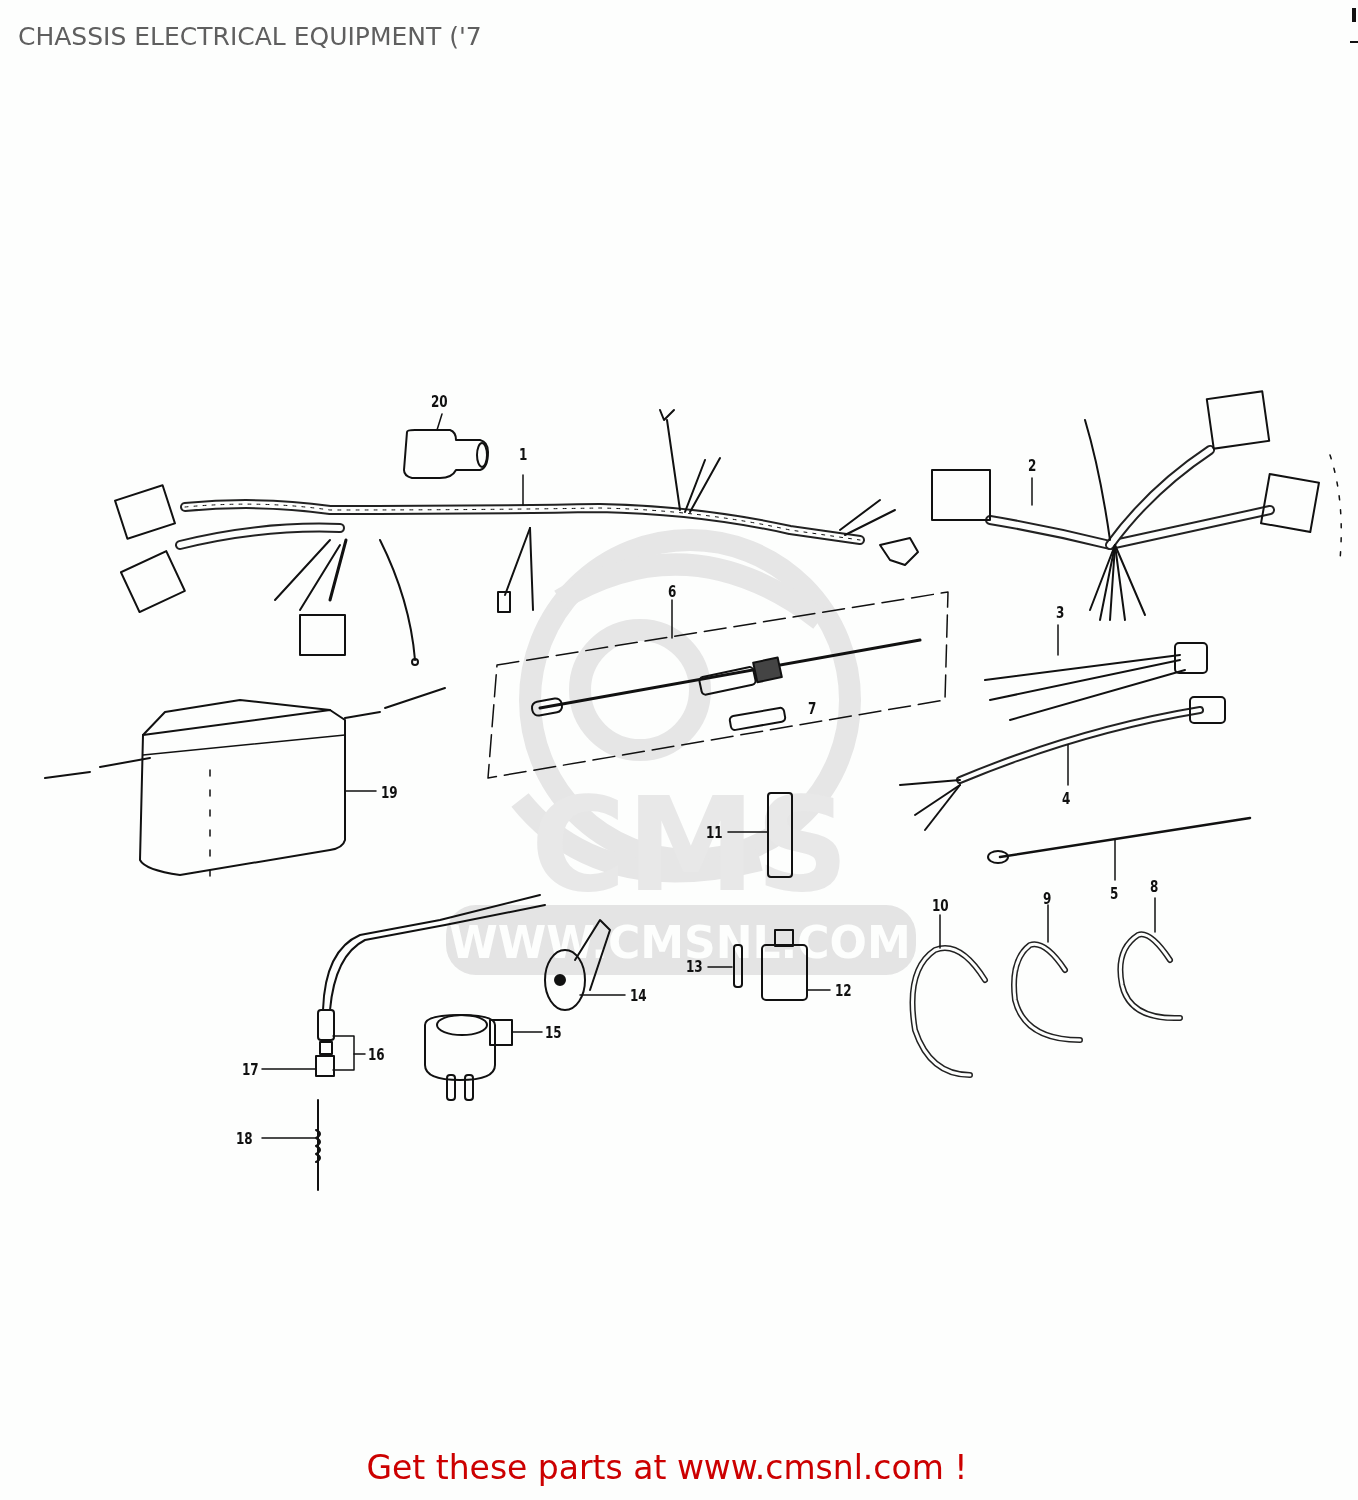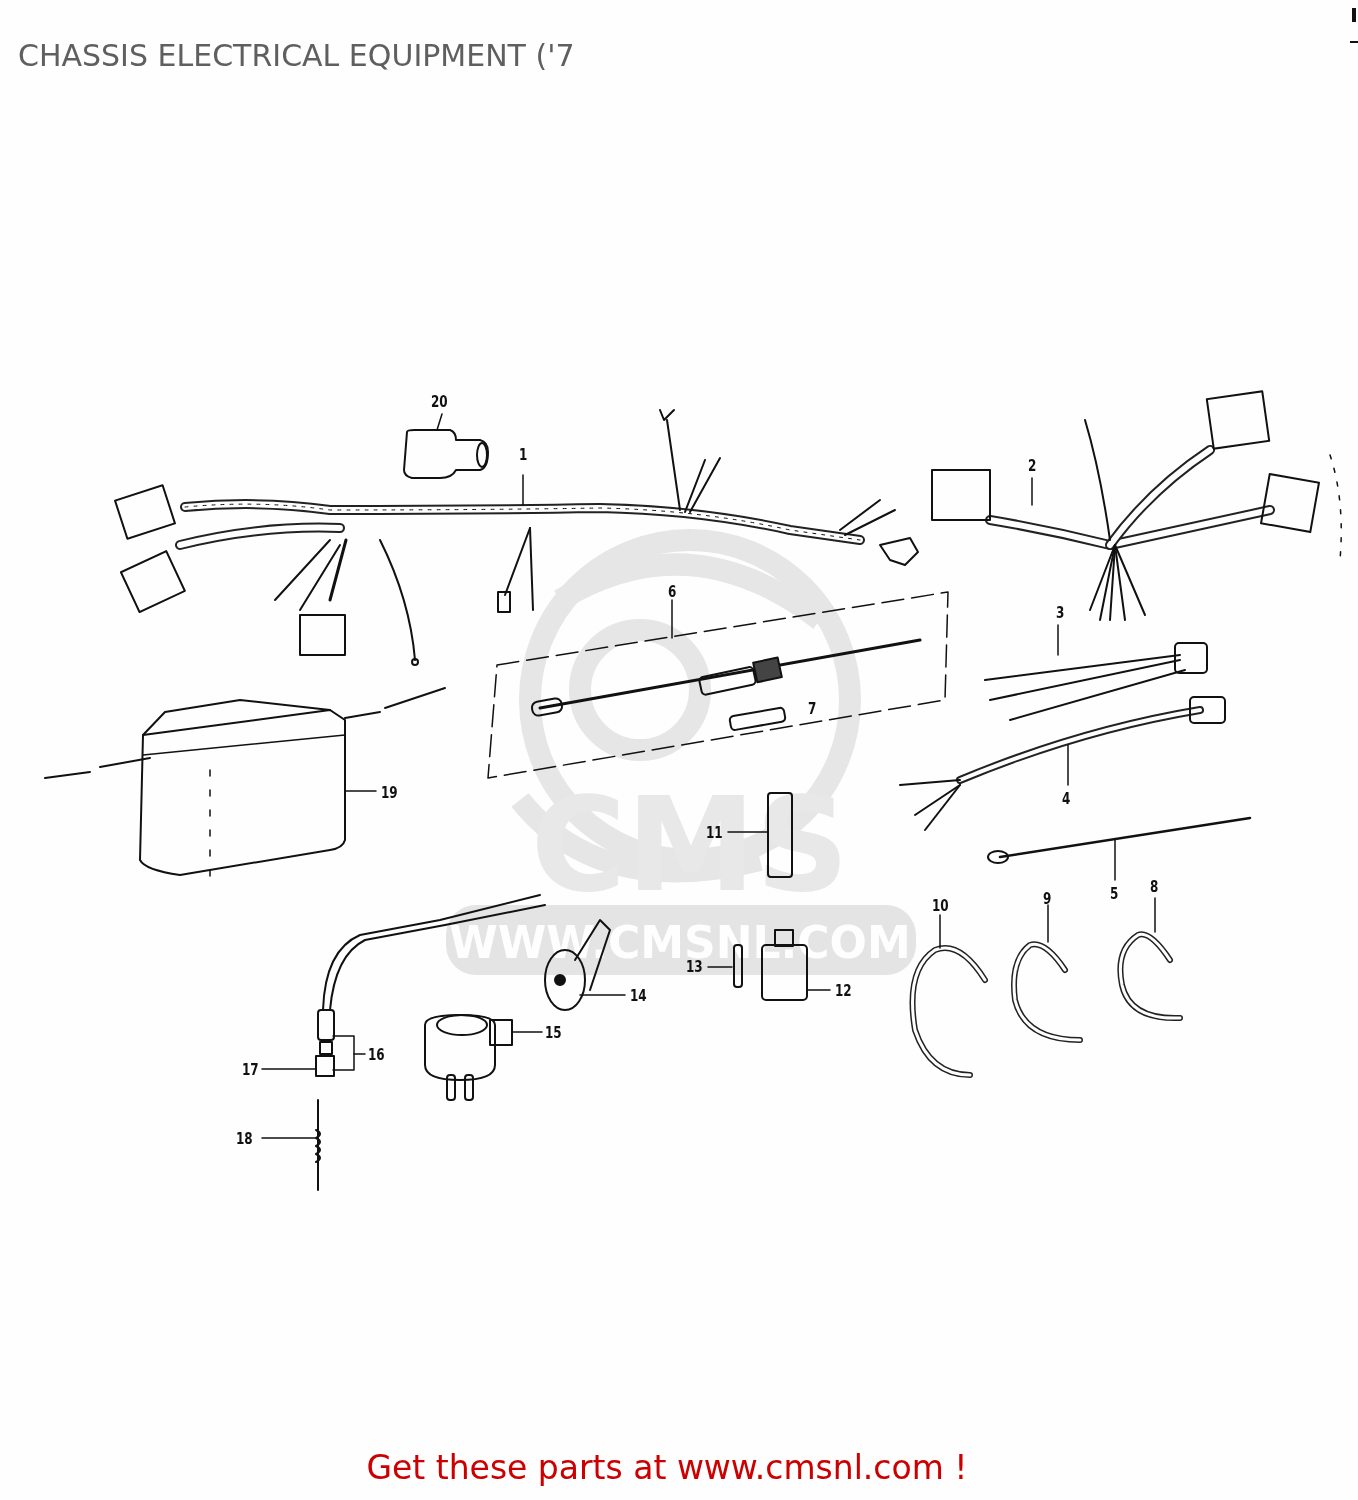--- a/index.html
+++ b/index.html
@@ -1,22 +1,22 @@
 <!DOCTYPE html>
 <html><head>
 <meta charset="utf-8">
 <style>
   html, body { margin: 0; padding: 0; }
   body {
     width: 1358px; height: 1500px; background: #fdfefd; position: relative; overflow: hidden;
     font-family: "DejaVu Sans", sans-serif;
   }
   .title {
-    position: absolute; left: 18px; top: 22px; font-size: 30px; color: #5f5f5f;
-    letter-spacing: 0px; white-space: nowrap; margin-top: 16px;
+    position: absolute; left: 18px; top: 22px; font-size: 25px; color: #5f5f5f;
+    letter-spacing: 0px; white-space: nowrap;
   }
   .corner-mark { position: absolute; left: 1350px; top: 8px; width: 8px; height: 40px; }
   .corner-mark .a { position: absolute; left: 2px; top: 0; width: 4px; height: 14px; background: #111; }
   .corner-mark .b { position: absolute; left: 0; top: 33px; width: 8px; height: 2px; background: #111; }
   .diagram { position: absolute; left: 0; top: 0; width: 1358px; height: 1500px; }
   .callout {
     position: absolute; font-family: "DejaVu Sans", sans-serif; font-weight: bold; font-size: 15px;
     color: #111; transform: scaleX(0.8); transform-origin: left top; white-space: nowrap;
   }
   .footer {

